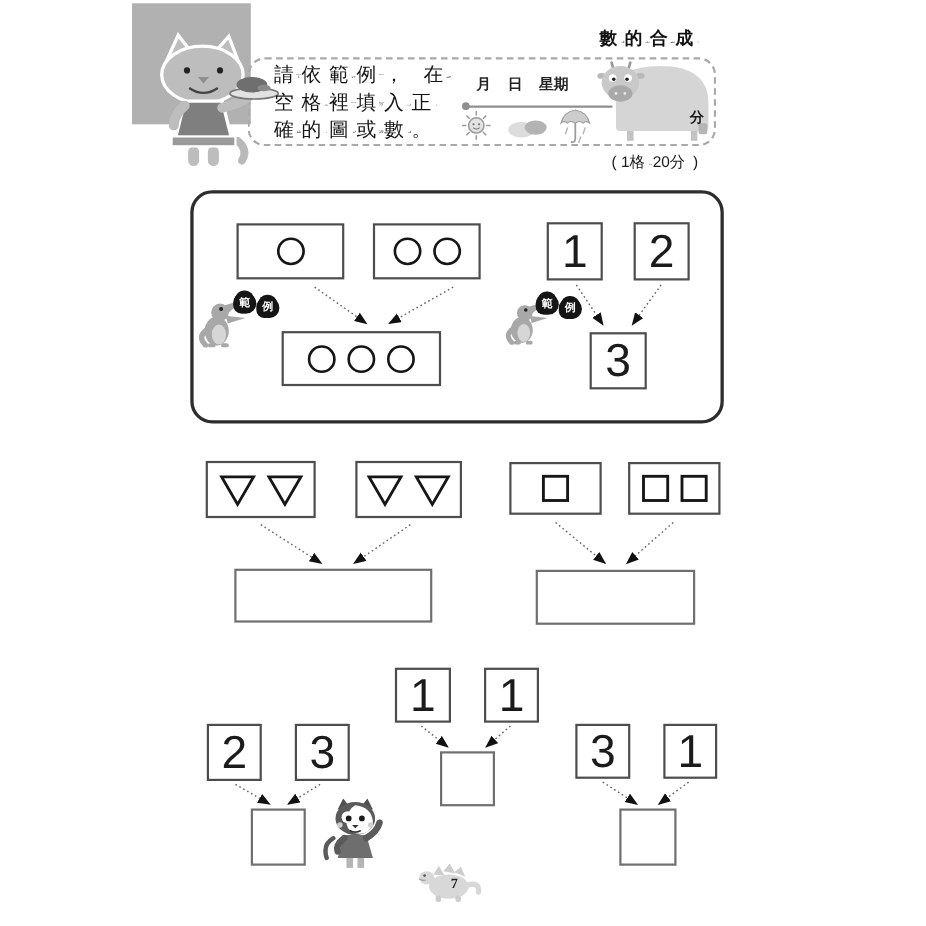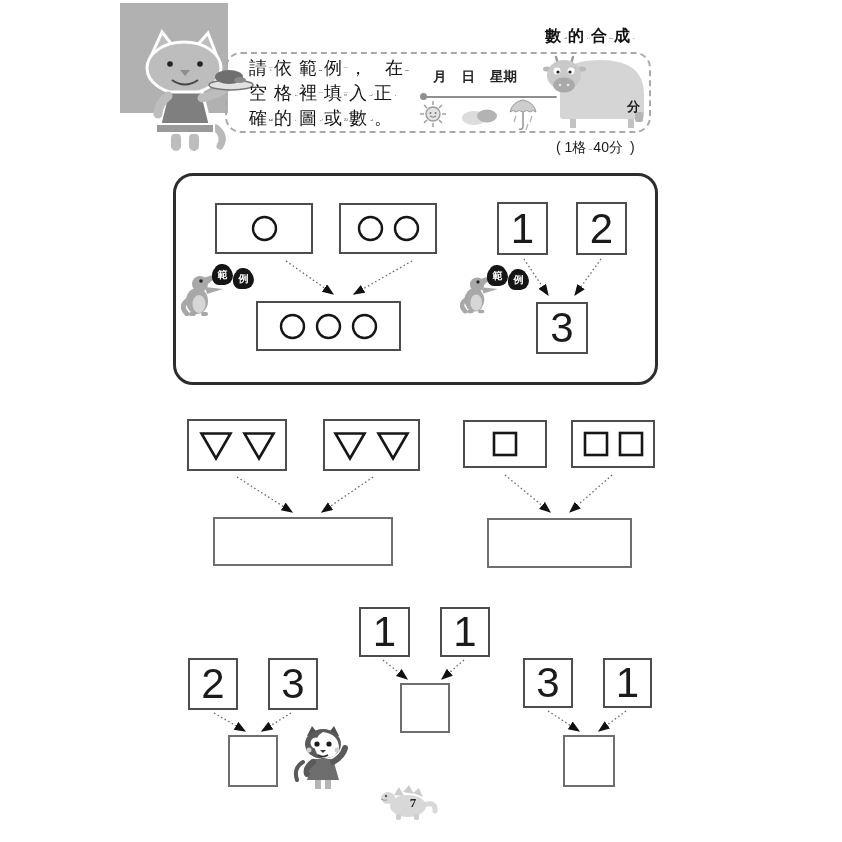--- a/index.html
+++ b/index.html
@@ -220,21 +220,21 @@
         <span class="ch">分</span>
         <span class="zy">ㄈㄣ</span>
       </span></div>
 
   <div class="abs score-row" style="left:556px;top:138px;"><span class="rc">
         <span class="ch">( 1 </span>
       </span><span class="rc">
         <span class="ch">格</span>
         <span class="zy">ㄍㄜˊ</span>
       </span><span class="rc">
-        <span class="ch"> 40 </span>
+        <span class="ch"> 20 </span>
       </span><span class="rc">
         <span class="ch">分</span>
         <span class="zy">ㄈㄣ</span>
       </span><span class="rc">
         <span class="ch"> )</span>
       </span></div>
 
   <div class="abs exbox" style="left:173px;top:173px;width:485px;height:212px;"></div>
 
   <div class="abs shapebox" style="left:215px;top:203px;width:98px;height:51px;">

